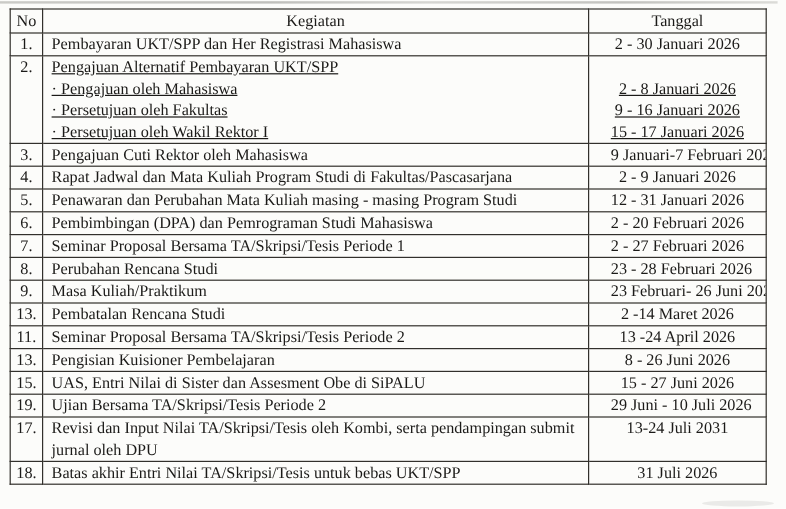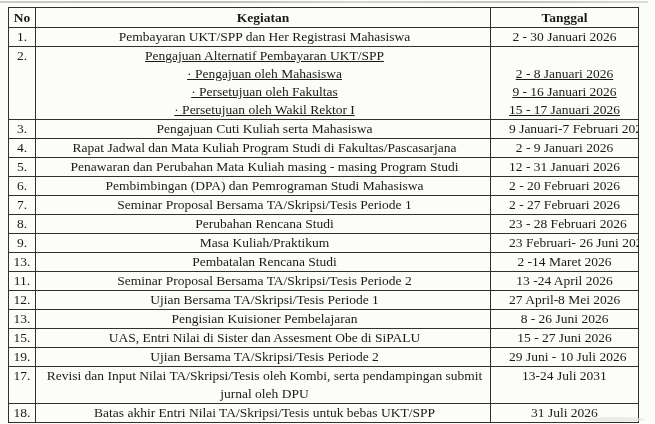--- a/index.html
+++ b/index.html
@@ -38,29 +38,29 @@
   }
   .cal col.c-no  { width: 27px; }
   .cal col.c-keg { width: 455px; }
   .cal col.c-tgl { width: 148px; }
   .cal th, .cal td {
     border: 1.5px solid #32302c;
     padding: 0;
     overflow: hidden;
   }
   .cal th {
-    font-weight: bold;
+    font-weight: normal;
     text-align: center;
     height: 19px;
   }
   tr.h18 { height: 18px; }
   tr.h72 { height: 72px; }
   tr.h36 { height: 36px; }
   td.no  { text-align: center; vertical-align: middle; }
-  td.keg { text-align: center; vertical-align: middle; padding-left: 7px; padding-right: 4px; }
+  td.keg { text-align: left; vertical-align: middle; padding-left: 7px; padding-right: 4px; }
   td.tgl { text-align: center; vertical-align: middle; white-space: nowrap; padding: 0 18px; }
   td.top { vertical-align: top; }
   .line  { height: 18px; line-height: 18px; text-decoration: underline; }
 </style>
 </head>
 <body>
 
 <div class="page">
   <div class="scan-line-top"></div>
 
@@ -93,21 +93,21 @@
         </td>
         <td class="tgl top">
           <div class="line"></div>
           <div class="line">2 - 8 Januari 2026</div>
           <div class="line">9 - 16 Januari 2026</div>
           <div class="line">15 - 17 Januari 2026</div>
         </td>
       </tr>
       <tr class="h18">
         <td class="no">3.</td>
-        <td class="keg">Pengajuan Cuti Kuliah serta Mahasiswa</td>
+        <td class="keg">Pengajuan Cuti Rektor oleh Mahasiswa</td>
         <td class="tgl">9 Januari-7 Februari 2026</td>
       </tr>
       <tr class="h18">
         <td class="no">4.</td>
         <td class="keg">Rapat Jadwal dan Mata Kuliah Program Studi di Fakultas/Pascasarjana</td>
         <td class="tgl">2 - 9 Januari 2026</td>
       </tr>
       <tr class="h18">
         <td class="no">5.</td>
         <td class="keg">Penawaran dan Perubahan Mata Kuliah masing - masing Program Studi</td>
@@ -137,25 +137,20 @@
         <td class="no">13.</td>
         <td class="keg">Pembatalan Rencana Studi</td>
         <td class="tgl">2 -14 Maret 2026</td>
       </tr>
       <tr class="h18">
         <td class="no">11.</td>
         <td class="keg">Seminar Proposal Bersama TA/Skripsi/Tesis Periode 2</td>
         <td class="tgl">13 -24 April 2026</td>
       </tr>
       <tr class="h18">
-        <td class="no">12.</td>
-        <td class="keg">Ujian Bersama TA/Skripsi/Tesis Periode 1</td>
-        <td class="tgl">27 April-8 Mei 2026</td>
-      </tr>
-      <tr class="h18">
         <td class="no">13.</td>
         <td class="keg">Pengisian Kuisioner Pembelajaran</td>
         <td class="tgl">8 - 26 Juni 2026</td>
       </tr>
       <tr class="h18">
         <td class="no">15.</td>
         <td class="keg">UAS, Entri Nilai di Sister dan Assesment Obe di SiPALU</td>
         <td class="tgl">15 - 27 Juni 2026</td>
       </tr>
       <tr class="h18">

